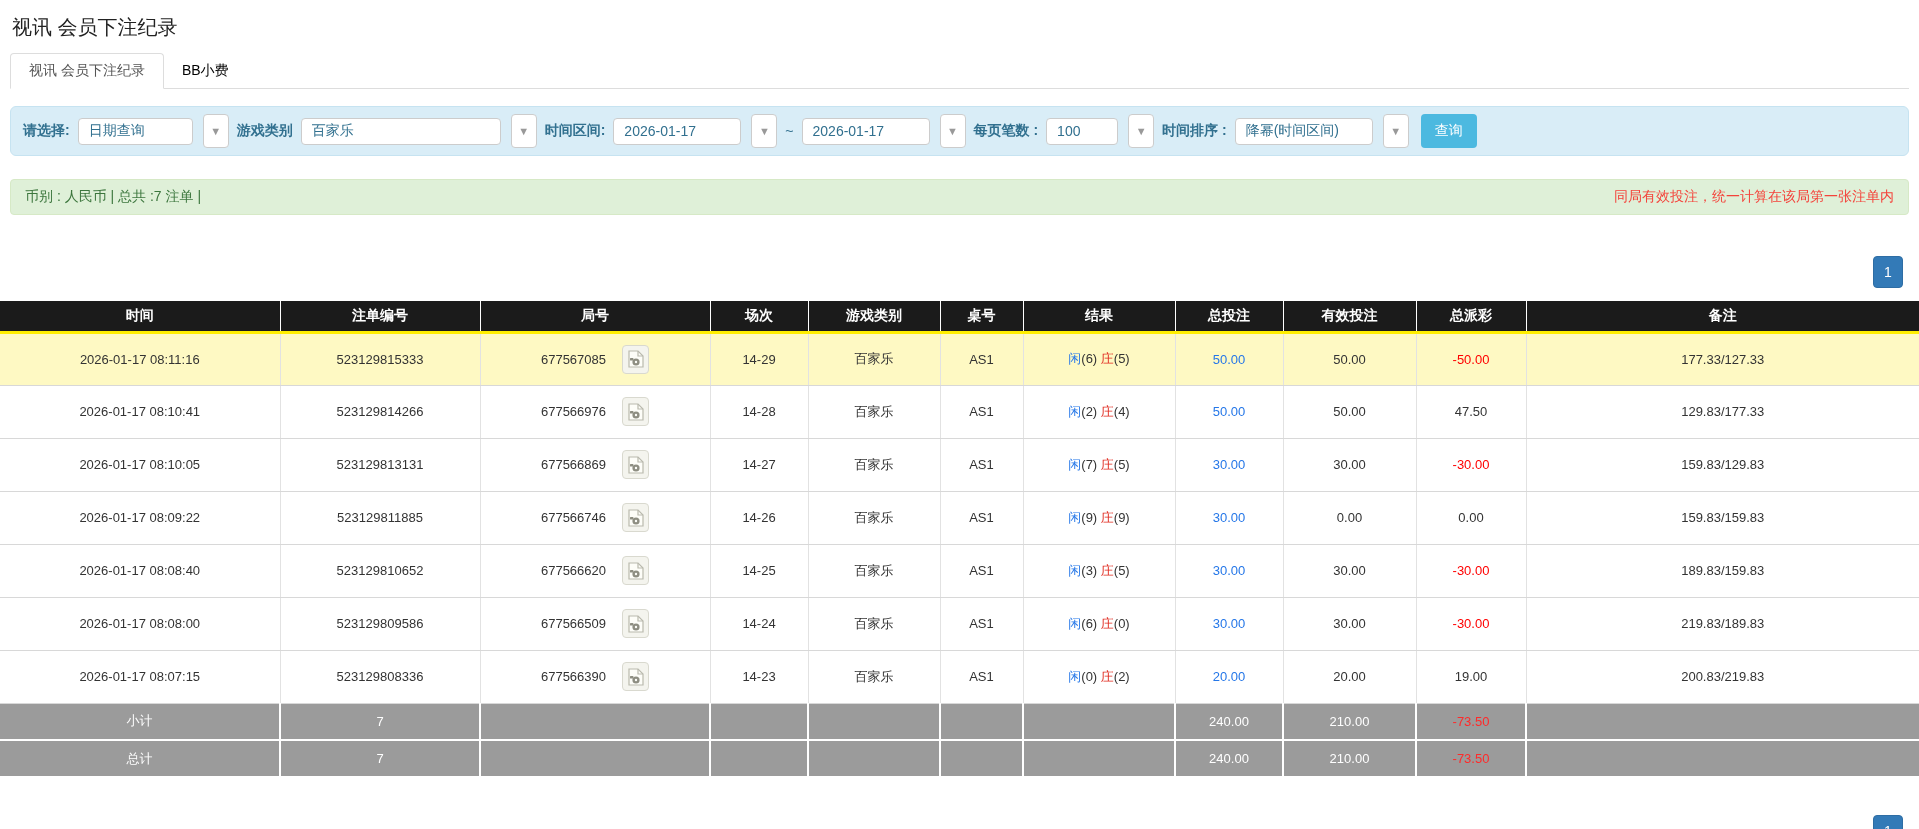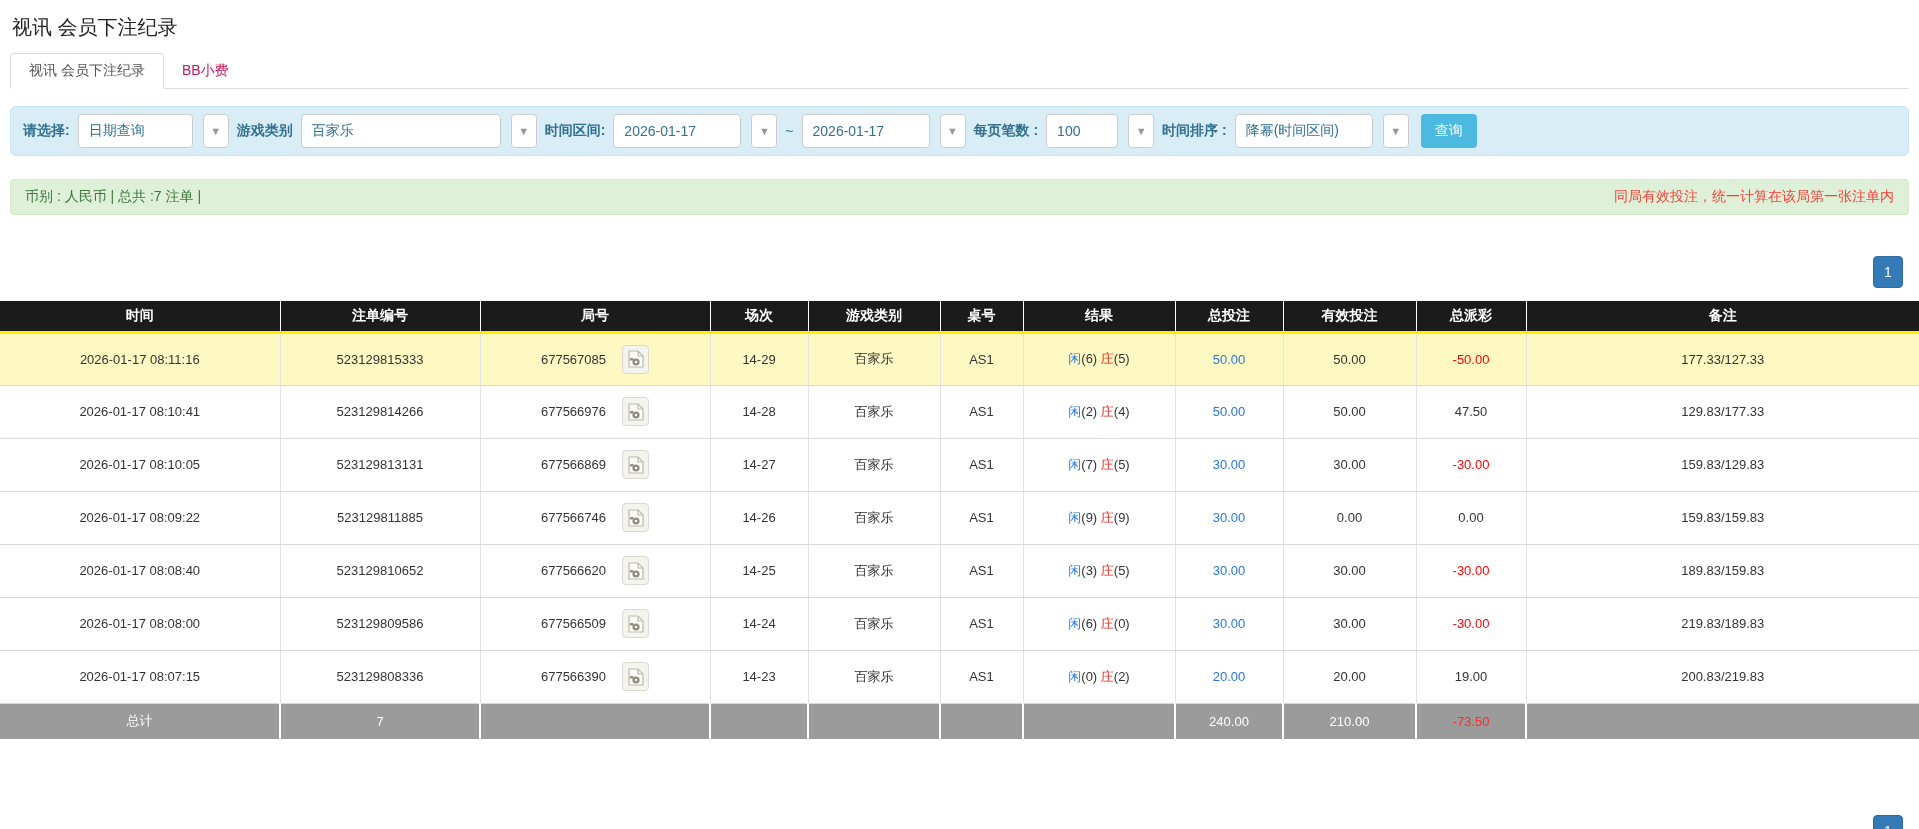--- a/index.html
+++ b/index.html
@@ -7,27 +7,27 @@
               font-family:"Liberation Sans","DejaVu Sans",sans-serif; }
   body { position:relative; color:#333; }
 
   
   .page-title { font-size:20px; font-weight:normal; color:#222; margin:14px 0 0 12px; }
 
   
   .tabbar { display:flex; align-items:flex-end; border-bottom:1px solid #ddd; margin:12px 10px 0 10px; height:36px; }
   .tab { font-size:14px; padding:8px 18px; cursor:pointer; }
   .tab.active { background:#fff; border:1px solid #ddd; border-bottom:1px solid #fff; border-radius:4px 4px 0 0; color:#555; margin-bottom:-1px; }
-  .tab.link { color:#be185d; border:none; }
+  .tab.link { color:#000000; border:none; }
 
   
   .filterbar { margin:17px 10px 0 10px; height:50px; background:#d9edf7; border:1px solid #c6e3f1; border-radius:6px;
                display:flex; align-items:center; padding:0 12px; gap:8px; }
   .f-label { font-size:14px; font-weight:bold; color:#31708f; white-space:nowrap; }
-  .f-box { height:34px; background:#fff; border:1px solid #ccc; border-radius:4px; font-size:14px; color:#31708f;
+  .f-box { height:27px; background:#fff; border:1px solid #ccc; border-radius:4px; font-size:14px; color:#31708f;
            display:flex; align-items:center; padding:0 10px; white-space:nowrap; }
   .f-arrow { height:34px; width:26px; background:#fff; border:1px solid #ccc; border-radius:4px; margin-left:2px;
              display:flex; align-items:center; justify-content:center; color:#999; font-size:11px; cursor:pointer; flex:none; }
   .tilde { color:#31708f; font-size:14px; }
   .btn-search { height:34px; padding:2px 14px; background:#4cb9e0; color:#fff; border:none; border-radius:4px;
                 font-size:14px; cursor:pointer; margin-left:4px; }
 
   
   .infobar { margin:23px 10px 0 10px; height:36px; background:#dff0d8; border:1px solid #d6e9c6; border-radius:4px;
              display:flex; align-items:center; justify-content:space-between; padding:0 14px; font-size:14px; }
@@ -298,30 +298,43 @@
         <td>14-23</td>
         <td>百家乐</td>
         <td>AS1</td>
         <td><span class="res-player">闲</span><span>(0) </span><span class="res-banker">庄</span><span>(2)</span></td>
         <td><a class="bet-link">20.00</a></td>
         <td>20.00</td>
         <td>19.00</td>
         <td>200.83/219.83</td>
       </tr>
       <tr class="sumrow">
-        <td>总计</td>
+        <td>小计</td>
         <td>7</td>
         <td></td>
         <td></td>
         <td></td>
         <td></td>
         <td></td>
         <td>240.00</td>
         <td>210.00</td>
         <td class="neg">-73.50</td>
         <td></td>
       </tr>
+      <tr class="sumrow">
+        <td>总计</td>
+        <td>7</td>
+        <td></td>
+        <td></td>
+        <td></td>
+        <td></td>
+        <td></td>
+        <td>240.00</td>
+        <td>210.00</td>
+        <td class="neg">-73.50</td>
+        <td></td>
+      </tr>
     </tbody>
 </table>
 
 <div class="pag-bottom">
   <div class="page-btn">1</div>
 </div>
 
 </body></html>

